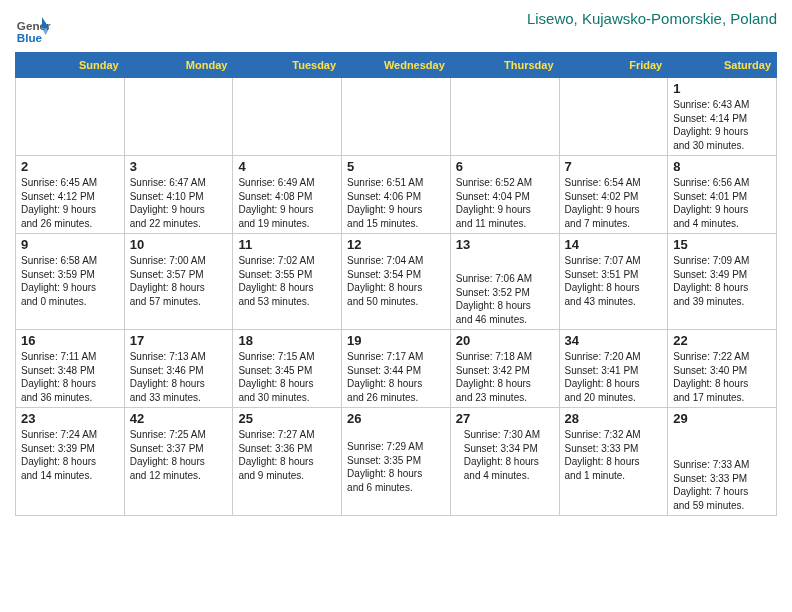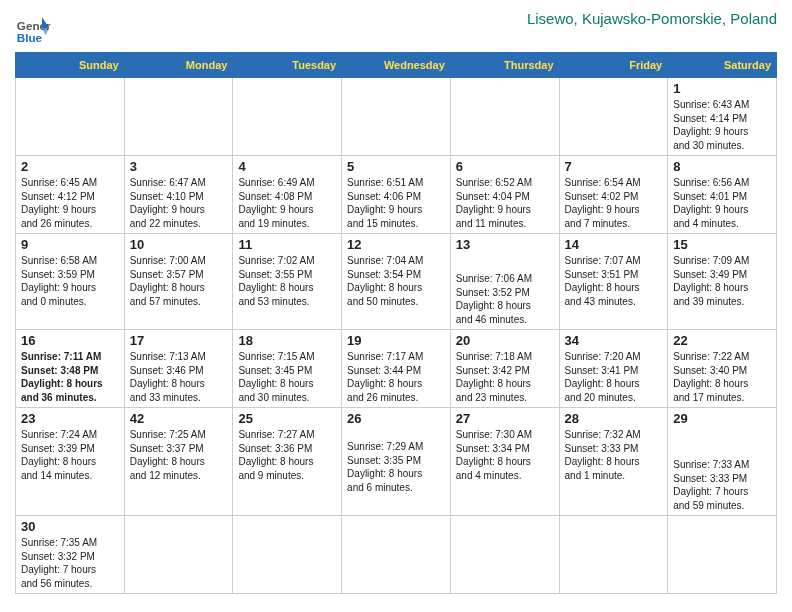--- a/index.html
+++ b/index.html
@@ -219,21 +219,21 @@
           <span class="day-num">15</span>
           <div class="sun-info" style="white-space: pre-line;">Sunrise: 7:09 AM
 Sunset: 3:49 PM
 Daylight: 8 hours
 and 39 minutes.</div>
         </td>
       </tr>
       <tr>
         <td>
           <span class="day-num">16</span>
-          <div class="sun-info" style="white-space: pre-line; font-weight: bold;">Sunrise: 7:11 AM
+          <div class="sun-info" style="white-space: pre-line;">Sunrise: 7:11 AM
 Sunset: 3:48 PM
 Daylight: 8 hours
 and 36 minutes.</div>
         </td>
         <td>
           <span class="day-num">17</span>
           <div class="sun-info" style="white-space: pre-line;">Sunrise: 7:13 AM
 Sunset: 3:46 PM
 Daylight: 8 hours
 and 33 minutes.</div>
@@ -298,49 +298,34 @@
         </td>
         <td>
           <span class="day-num">26</span>
           <div class="sun-info" style="white-space: pre-line; margin-top: 14px;">Sunrise: 7:29 AM
 Sunset: 3:35 PM
 Daylight: 8 hours
 and 6 minutes.</div>
         </td>
         <td>
           <span class="day-num">27</span>
-          <div class="sun-info" style="white-space: pre-line;">Sunrise: 7:30 AM
+          <div class="sun-info" style="white-space: pre-line; margin-left: 8px;">Sunrise: 7:30 AM
 Sunset: 3:34 PM
 Daylight: 8 hours
 and 4 minutes.</div>
         </td>
         <td>
           <span class="day-num">28</span>
           <div class="sun-info" style="white-space: pre-line;">Sunrise: 7:32 AM
 Sunset: 3:33 PM
 Daylight: 8 hours
 and 1 minute.</div>
         </td>
         <td>
           <span class="day-num">29</span>
           <div class="sun-info" style="white-space: pre-line; margin-top: 32px;">Sunrise: 7:33 AM
 Sunset: 3:33 PM
 Daylight: 7 hours
 and 59 minutes.</div>
         </td>
       </tr>
-      <tr>
-        <td>
-          <span class="day-num">30</span>
-          <div class="sun-info" style="white-space: pre-line;">Sunrise: 7:35 AM
-Sunset: 3:32 PM
-Daylight: 7 hours
-and 56 minutes.</div>
-        </td>
-        <td class="empty-cell"></td>
-        <td class="empty-cell"></td>
-        <td class="empty-cell"></td>
-        <td class="empty-cell"></td>
-        <td class="empty-cell"></td>
-        <td class="empty-cell"></td>
-      </tr>
     </tbody>
 </table>
 
 </body></html>

